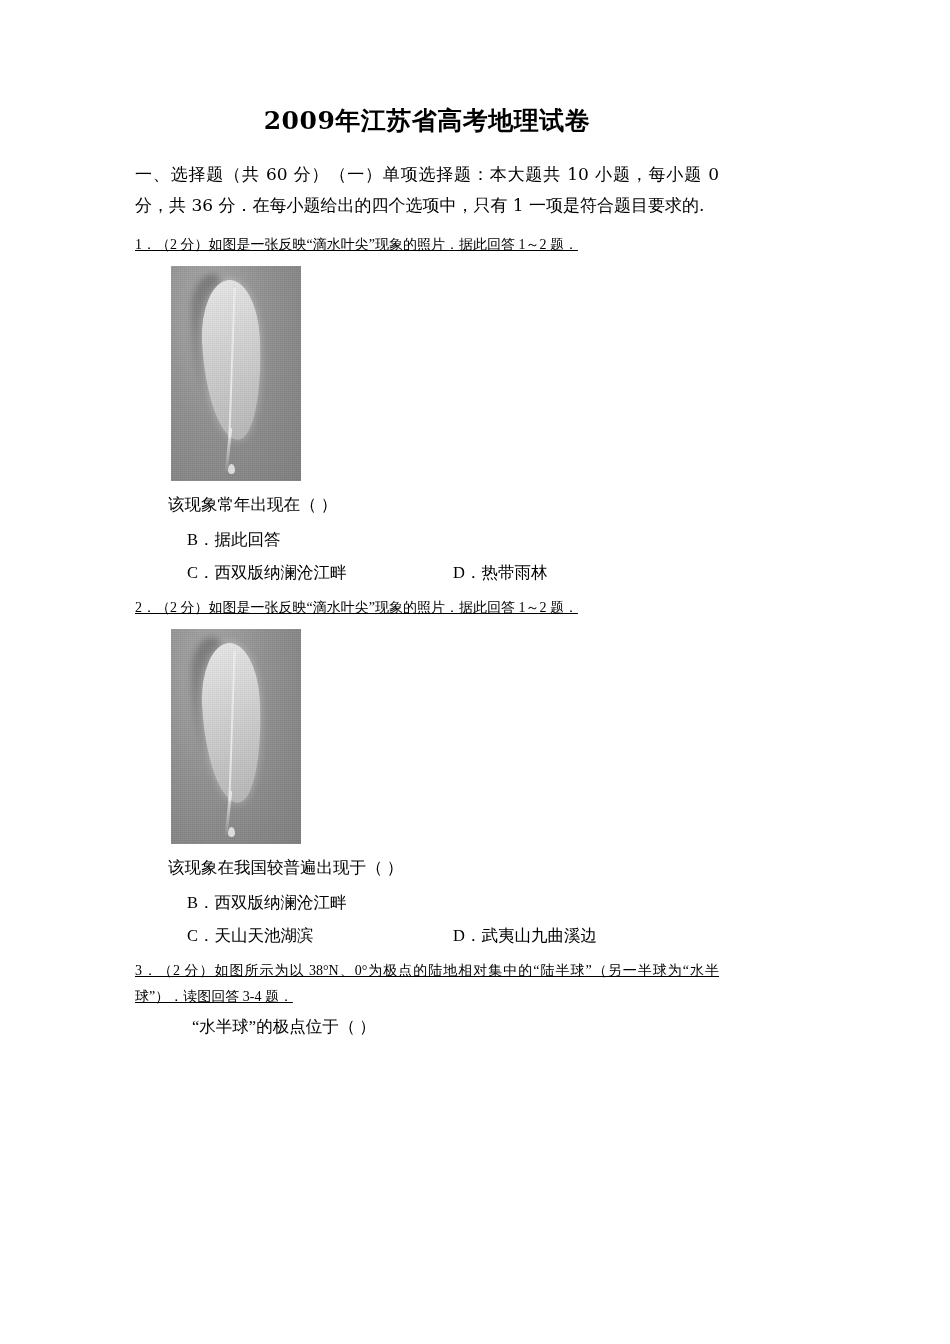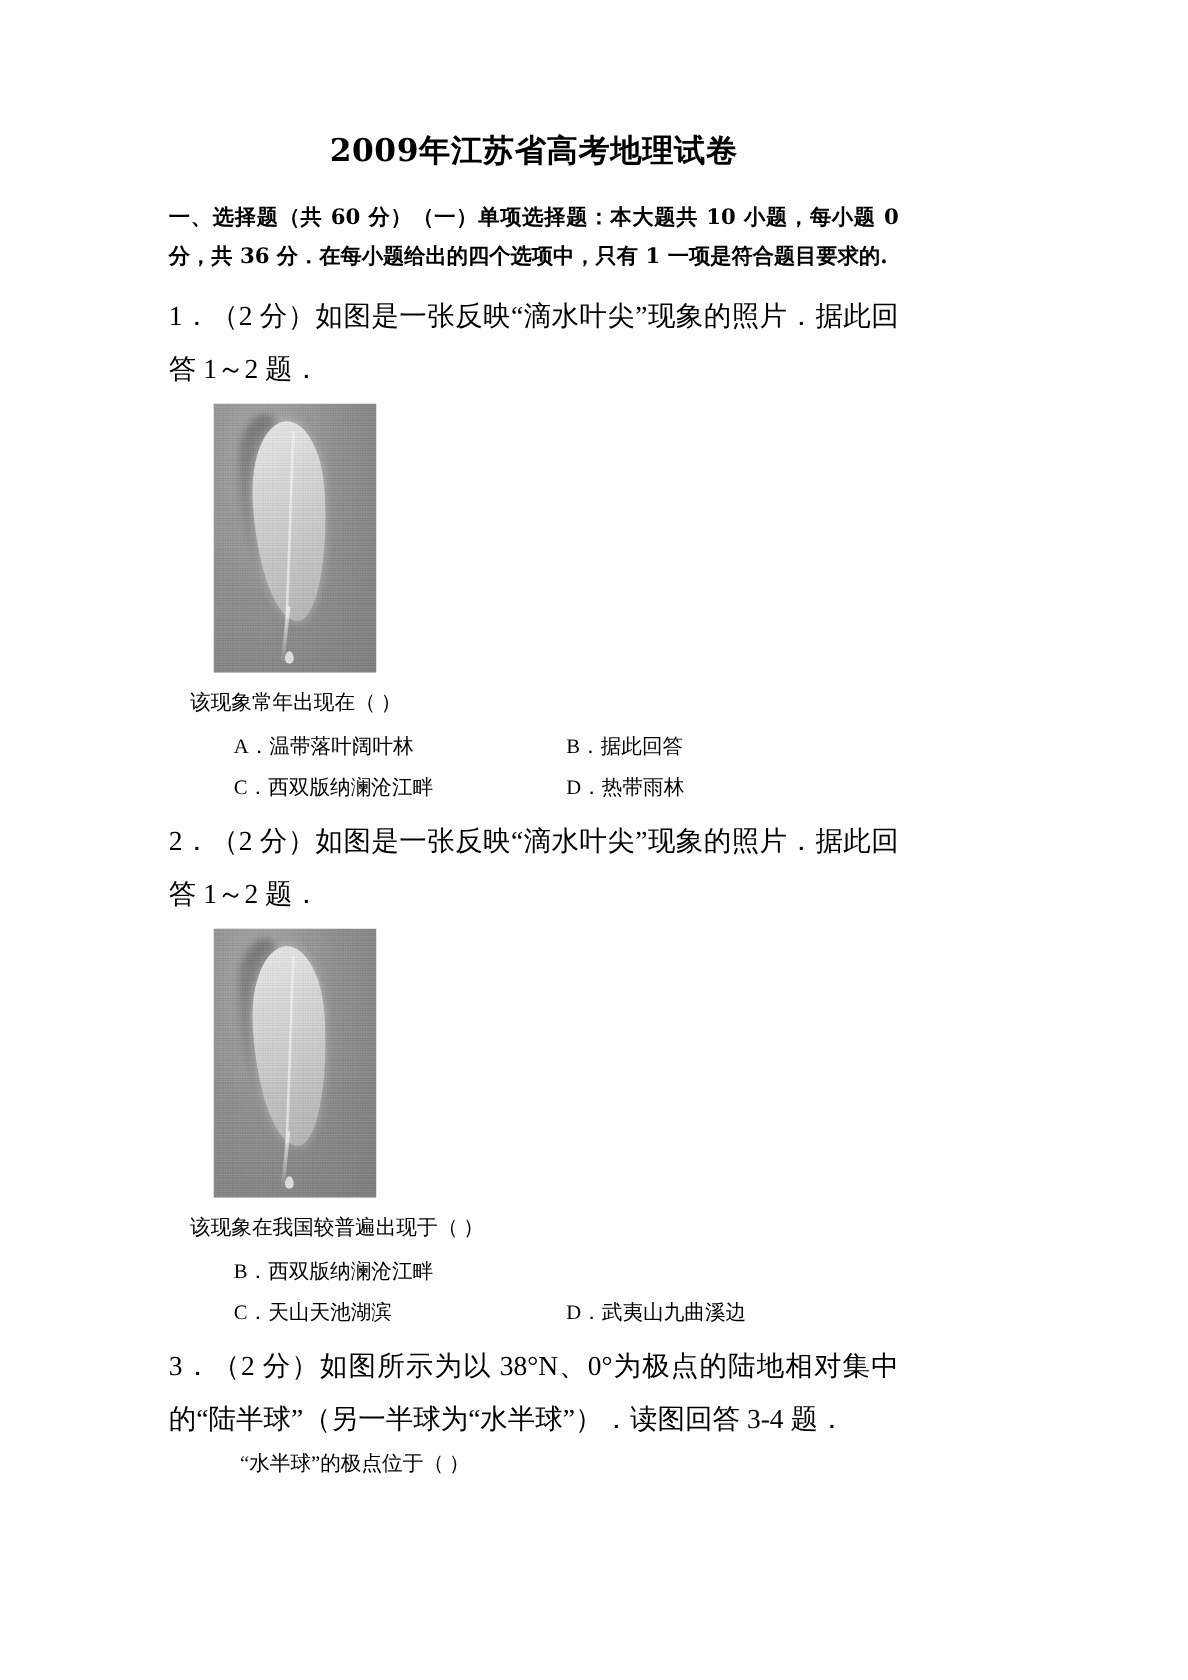--- a/index.html
+++ b/index.html
@@ -25,33 +25,34 @@
   .doc-title {
     text-align: center;
     font-size: 25px;
     font-weight: bold;
     letter-spacing: 0.5px;
     margin: 8px 0 22px 0;
     font-family: "DejaVu Serif", serif;
   }
   .section-head {
     font-size: 17px;
-    font-weight: bold;
+    font-weight: normal;
     line-height: 1.85;
     text-align: justify;
     margin-bottom: 10px;
     font-family: "DejaVu Serif", serif;
   }
   .question {
     margin-bottom: 6px;
   }
   .q-stem {
-    font-size: 22px;
+    font-size: 14px;
     line-height: 1.9;
     text-align: justify;
+    text-decoration: underline;
   }
   .figure {
     margin: 8px 0 8px 36px;
     width: 130px;
     height: 215px;
     position: relative;
     overflow: hidden;
     background: #9b9b9b;
   }
   .figure .leaf-bg {
@@ -114,21 +115,21 @@
     top: 198px;
     width: 7px;
     height: 10px;
     background: rgba(240,240,240,0.85);
     border-radius: 50% 50% 50% 50% / 60% 60% 40% 40%;
     filter: blur(0.5px);
   }
   .q-prompt {
     font-size: 16.5px;
     line-height: 1.9;
-    margin-left: 17px;
+    margin-left: 33px;
   }
   .options {
     margin-left: 52px;
     margin-top: 2px;
   }
   .opt-row {
     display: flex;
     font-size: 16.5px;
     line-height: 2.0;
   }
@@ -159,21 +160,20 @@
       <div class="vein"></div>
       <div class="tip"></div>
       <div class="drop"></div>
       <div class="noise"></div>
     </div>
 
     <div class="q-prompt">该现象常年出现在（      ）</div>
 
     <div class="options">
       <div class="opt-row">
-        <div class="opt">A．温带落叶阔叶林</div>
         <div class="opt">B．据此回答</div>
       </div>
       <div class="opt-row">
         <div class="opt">C．西双版纳澜沧江畔</div>
         <div class="opt">D．热带雨林</div>
       </div>
     </div>
   </div>
 
   <div class="question">

